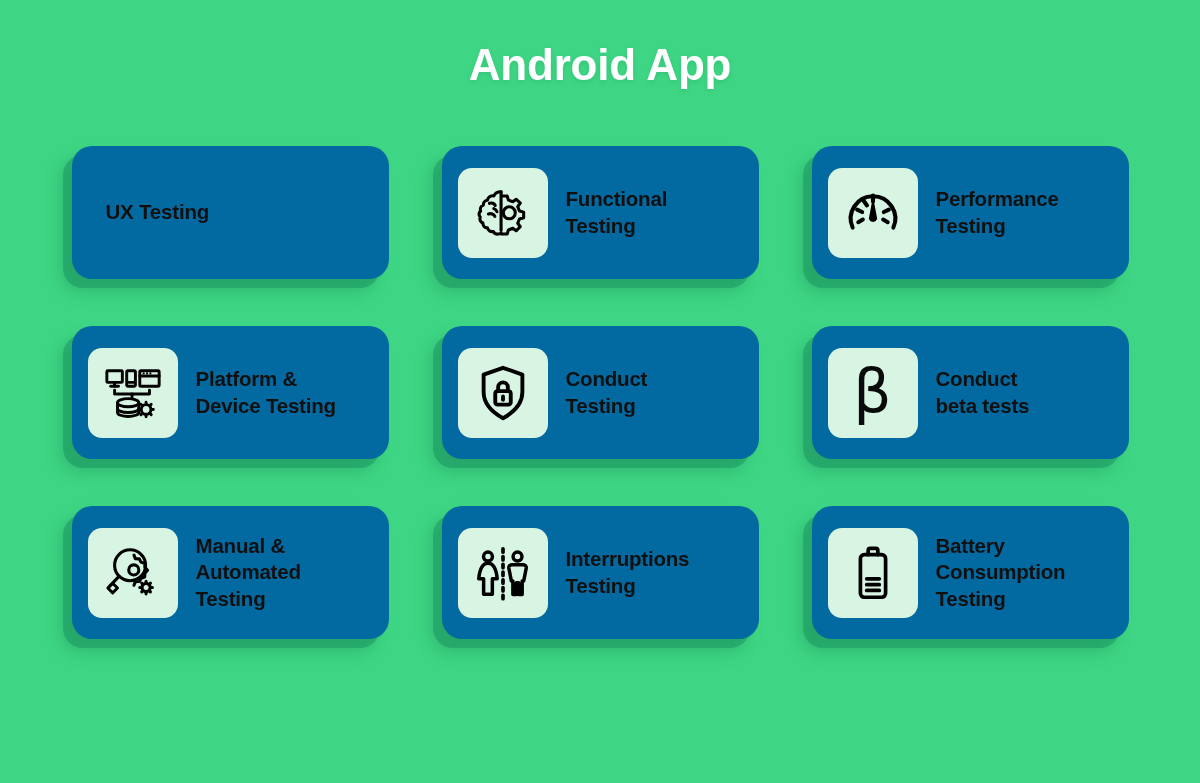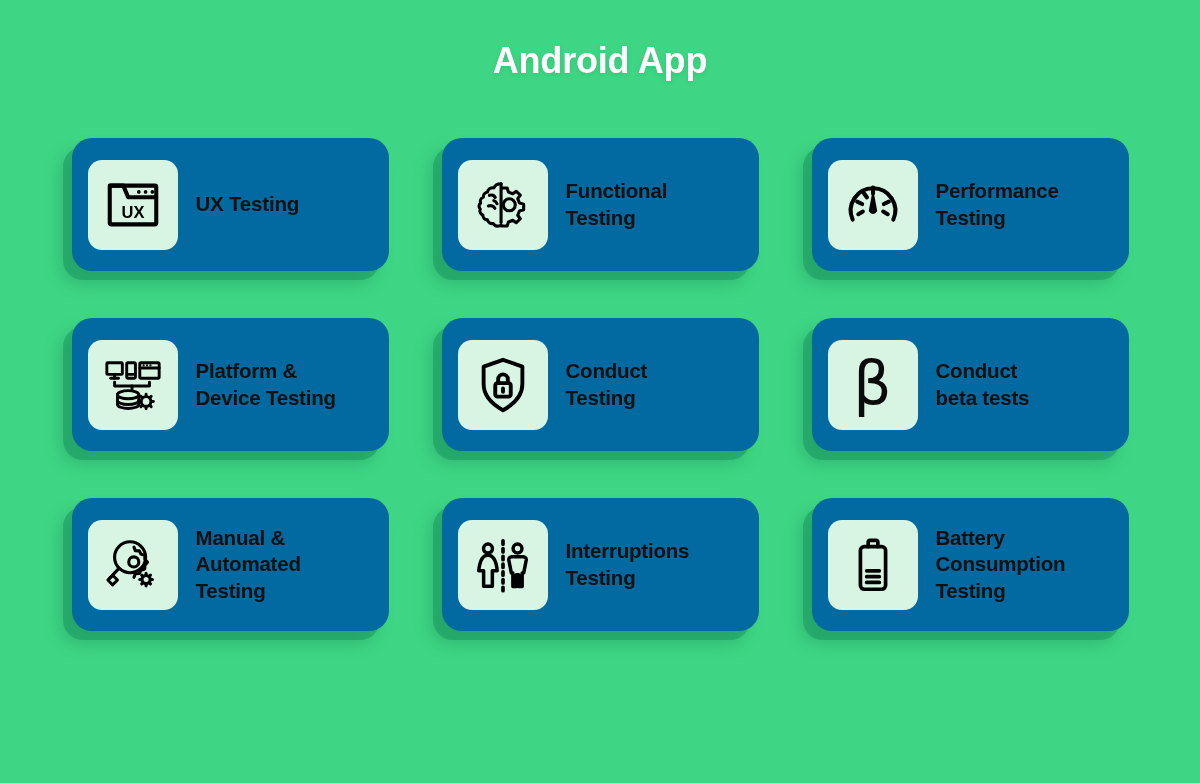--- a/index.html
+++ b/index.html
@@ -29,21 +29,21 @@
   .title-block {
     margin-top: 40px;
     text-align: center;
     line-height: 1.0;
     user-select: none;
   }
 
   .title-line {
     display: block;
     color: #ffffff;
-    font-size: 36px;
+    font-size: 44px;
     font-weight: bold;
     letter-spacing: -0.2px;
     text-shadow: 0 2px 5px rgba(20,120,70,0.18);
     padding: 3px 0;
   }
 
   
   .card-grid {
     margin-top: 56px;
     width: 1070px;
@@ -108,30 +108,20 @@
 
 <div class="infographic">
 
   <div class="title-block">
     <span class="title-line">Android App</span>
   </div>
 
   <div class="card-grid">
 
     <div class="card">
-      <div class="icon-tile">
-        <svg viewBox="0 0 64 64" fill="none" stroke="#000" stroke-width="4.2" stroke-linecap="round" stroke-linejoin="round">
-          <rect x="8" y="12" width="48" height="40" rx="1.5"></rect>
-          <path d="M8 12 L22 12 L27 24 L56 24"></path>
-          <circle cx="38" cy="18.5" r="1.9" fill="#000" stroke="none"></circle>
-          <circle cx="45" cy="18.5" r="1.9" fill="#000" stroke="none"></circle>
-          <circle cx="52" cy="18.5" r="1.9" fill="#000" stroke="none"></circle>
-          <text x="32" y="45" font-family="'Liberation Sans', sans-serif" font-size="17" font-weight="bold" fill="#000" stroke="none" text-anchor="middle">UX</text>
-        </svg>
-      </div>
       <div class="card-label">UX Testing</div>
     </div>
 
     <div class="card">
       <div class="icon-tile">
         <svg viewBox="0 0 64 64" fill="none" stroke="#000" stroke-width="3.2" stroke-linecap="round" stroke-linejoin="round">
           <path d="M30 10c-4 0-6.5 2-7.3 4.3-3.6-.5-6.4 1.6-6.7 4.3-2.8.6-4.6 2.8-4.3 5.3-2.6 1.1-3.7 3.6-2.8 6-2 1.7-2.2 4.4-.4 6.2-1 2.6.2 5.2 2.7 6.2-.1 2.7 1.9 4.9 4.7 5.1.6 2.6 3.2 4.2 6.1 3.7 1.2 2.2 3.9 3.2 6.6 2.4 .6-.2 1.1-.4 1.4-.7"></path>
           <path d="M30 10v40"></path>
           <path d="M18 22c2.6-.7 5 .3 6 2.2"></path>
           <path d="M17 33c2.8-.9 5.6.2 6.6 2.4"></path>

